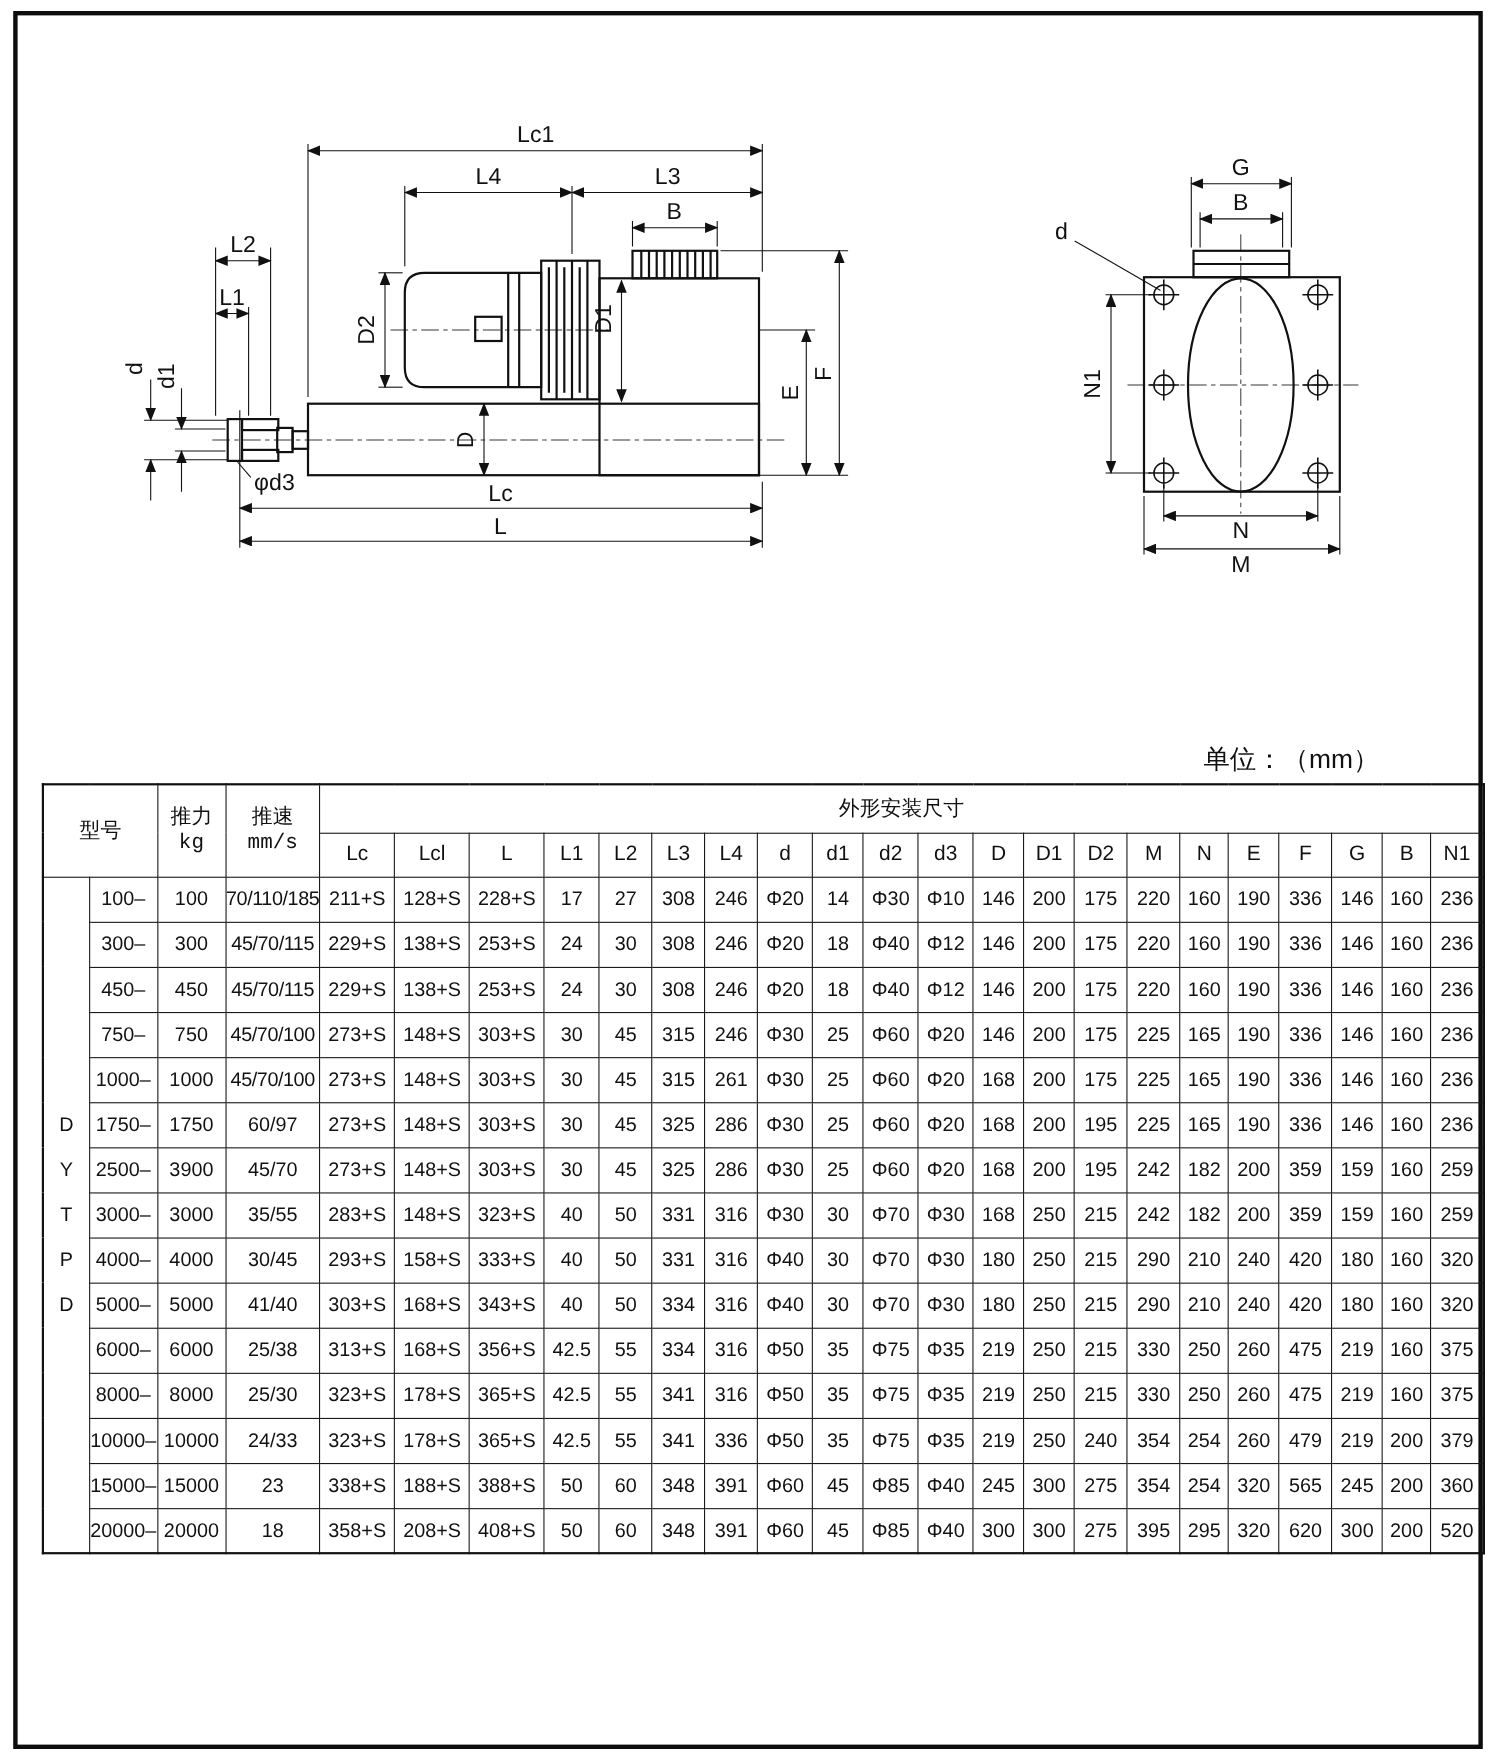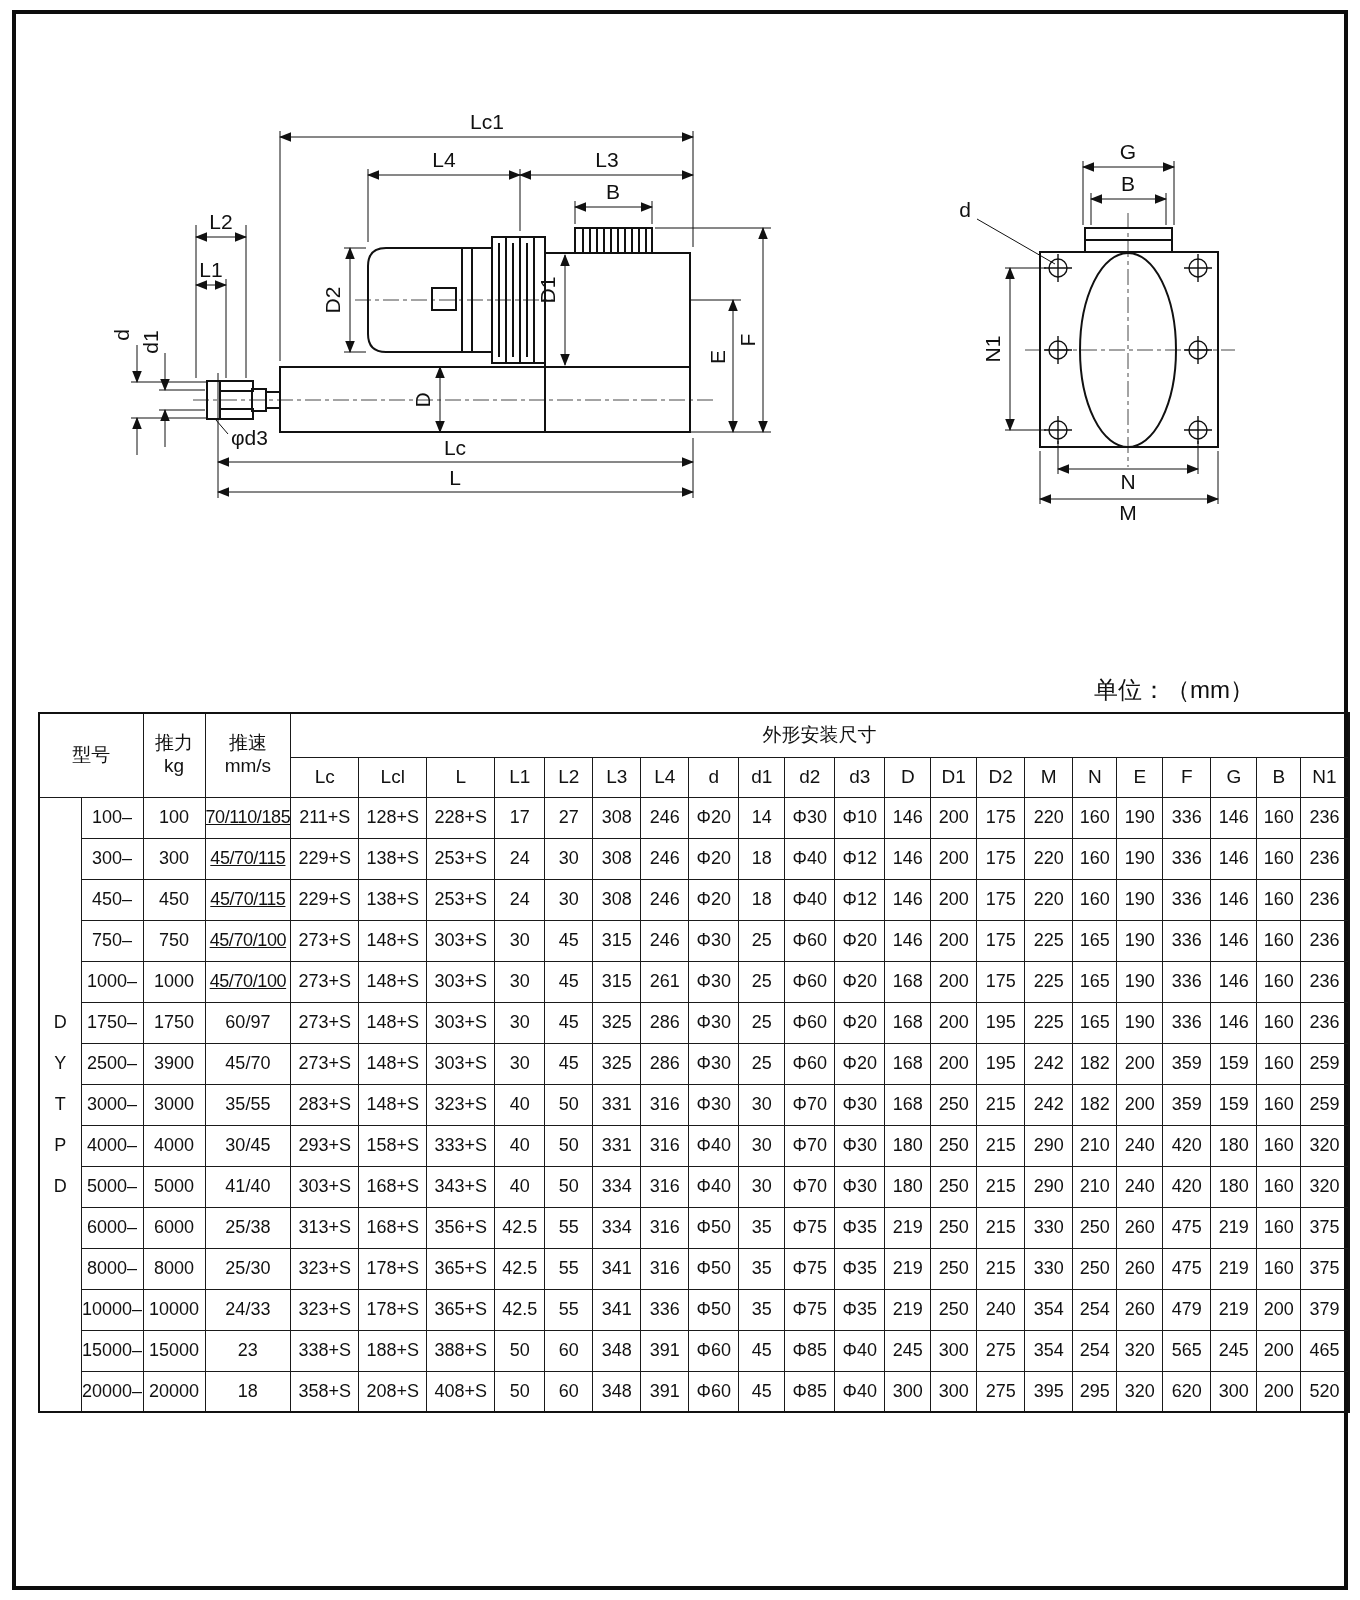--- a/index.html
+++ b/index.html
@@ -11,22 +11,22 @@
   .drawing text{font-family:"Liberation Sans","DejaVu Sans",sans-serif;font-size:21px;fill:#111;}
   .model-example{position:absolute;left:820px;top:601px;font-size:26px;font-weight:700;letter-spacing:0.5px;}
   .unit-label{position:absolute;left:1094px;top:674px;font-size:24px;}
   .table-wrap{position:absolute;left:38px;top:712px;}
   table.spec{border-collapse:collapse;table-layout:fixed;border:2.5px solid #111;}
   .spec th,.spec td{border:1px solid #1a1a1a;text-align:center;vertical-align:middle;padding:0;
         font-weight:400;white-space:nowrap;overflow:hidden;}
   .spec thead tr.grp th{height:44px;font-size:19px;}
   .spec thead tr.dims th{height:40px;font-size:19px;}
   .spec tbody td{height:41px;font-size:18px;}
-  .th-2line{line-height:1.2;}
-  .tight{font-size:12.5px;letter-spacing:-0.4px;text-decoration:underline;}
+  .th-2line{line-height:1.2;font-family:Liberation Mono, monospace;}
+  .tight{font-size:12.5px;letter-spacing:-0.4px;}
   .series-cell{font-size:19px;}
   .series-cell div{height:41px;line-height:41px;}
 </style>
 </head>
 <body>
 
 <div class="page">
   <div class="frame"></div>
 
   <svg class="drawing" width="1330" height="460" viewBox="0 0 1330 460">
@@ -600,21 +600,21 @@
             <td>Φ40</td>
             <td>245</td>
             <td>300</td>
             <td>275</td>
             <td>354</td>
             <td>254</td>
             <td>320</td>
             <td>565</td>
             <td>245</td>
             <td>200</td>
-            <td>465</td>
+            <td>360</td>
           </tr>
           <tr>
             <td>20000–</td>
             <td>20000</td>
             <td>18</td>
             <td>358+S</td>
             <td>208+S</td>
             <td>408+S</td>
             <td>50</td>
             <td>60</td>

